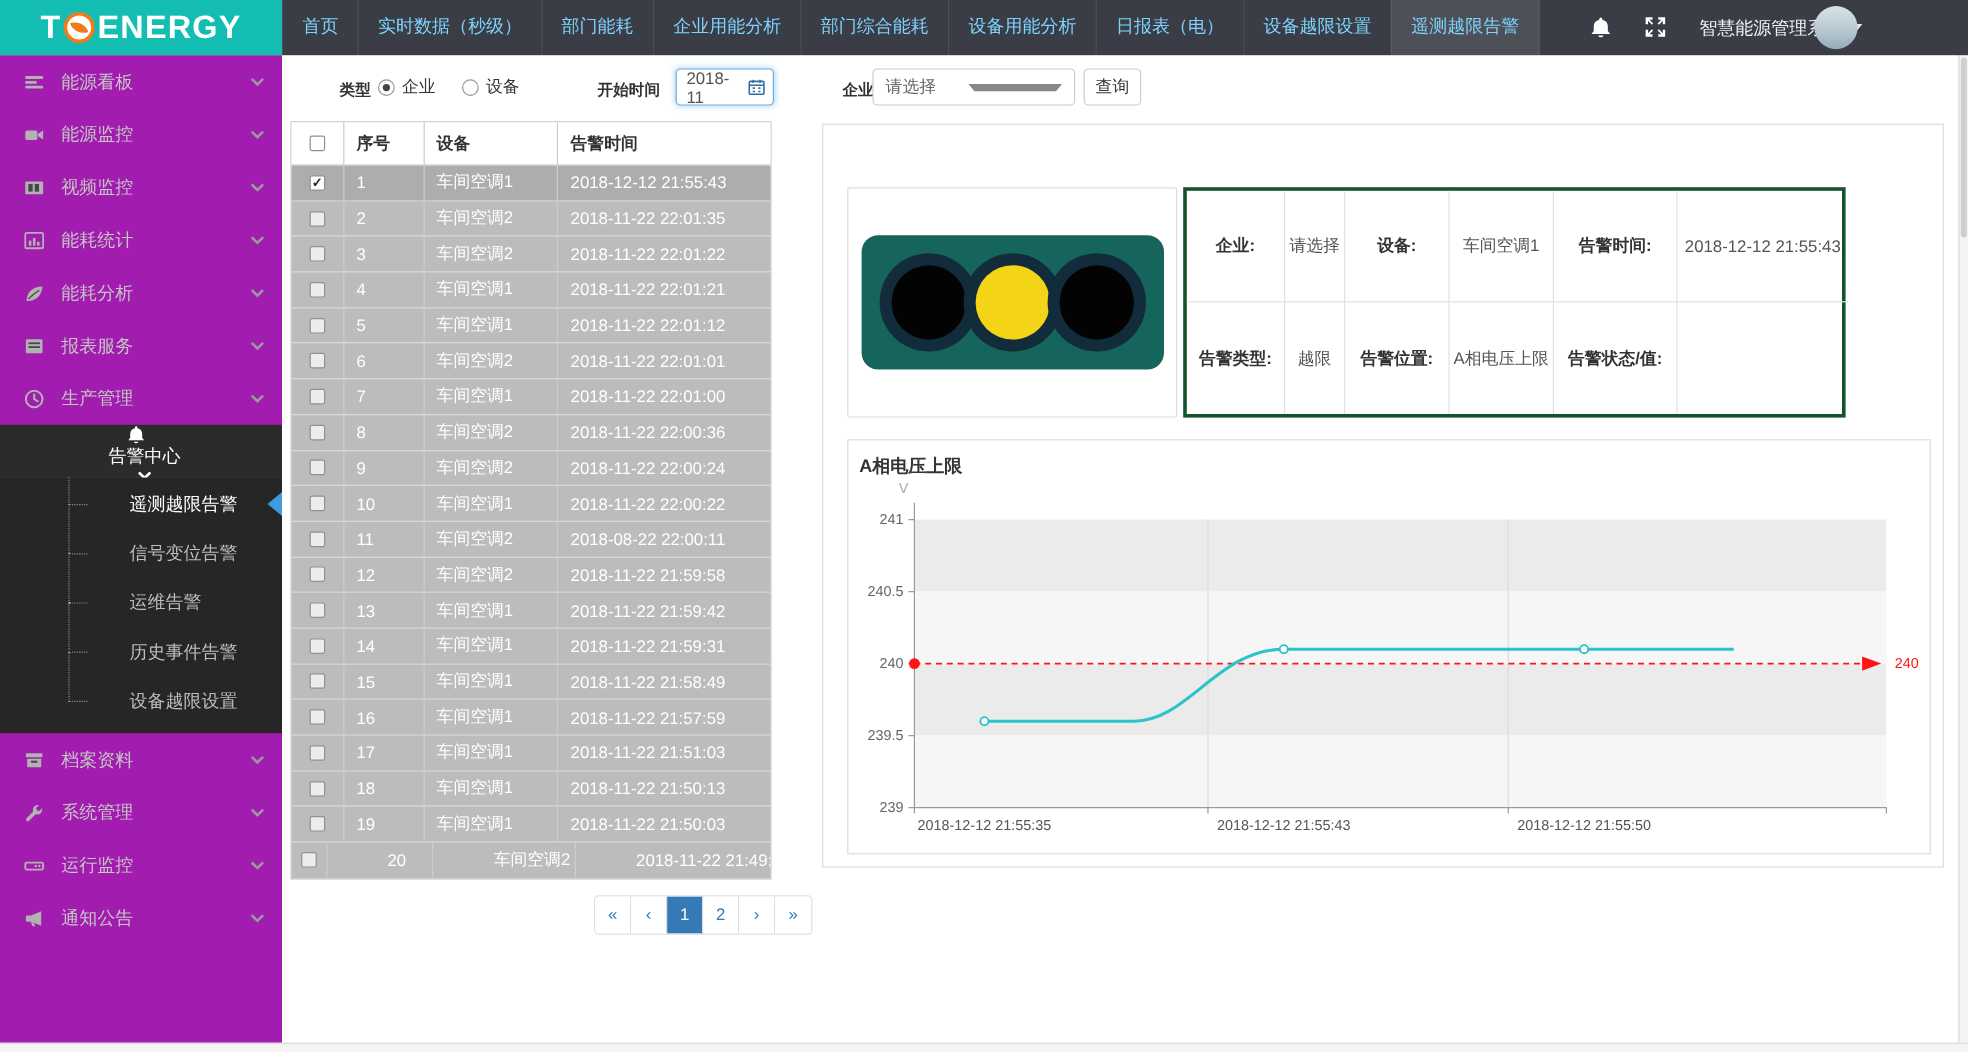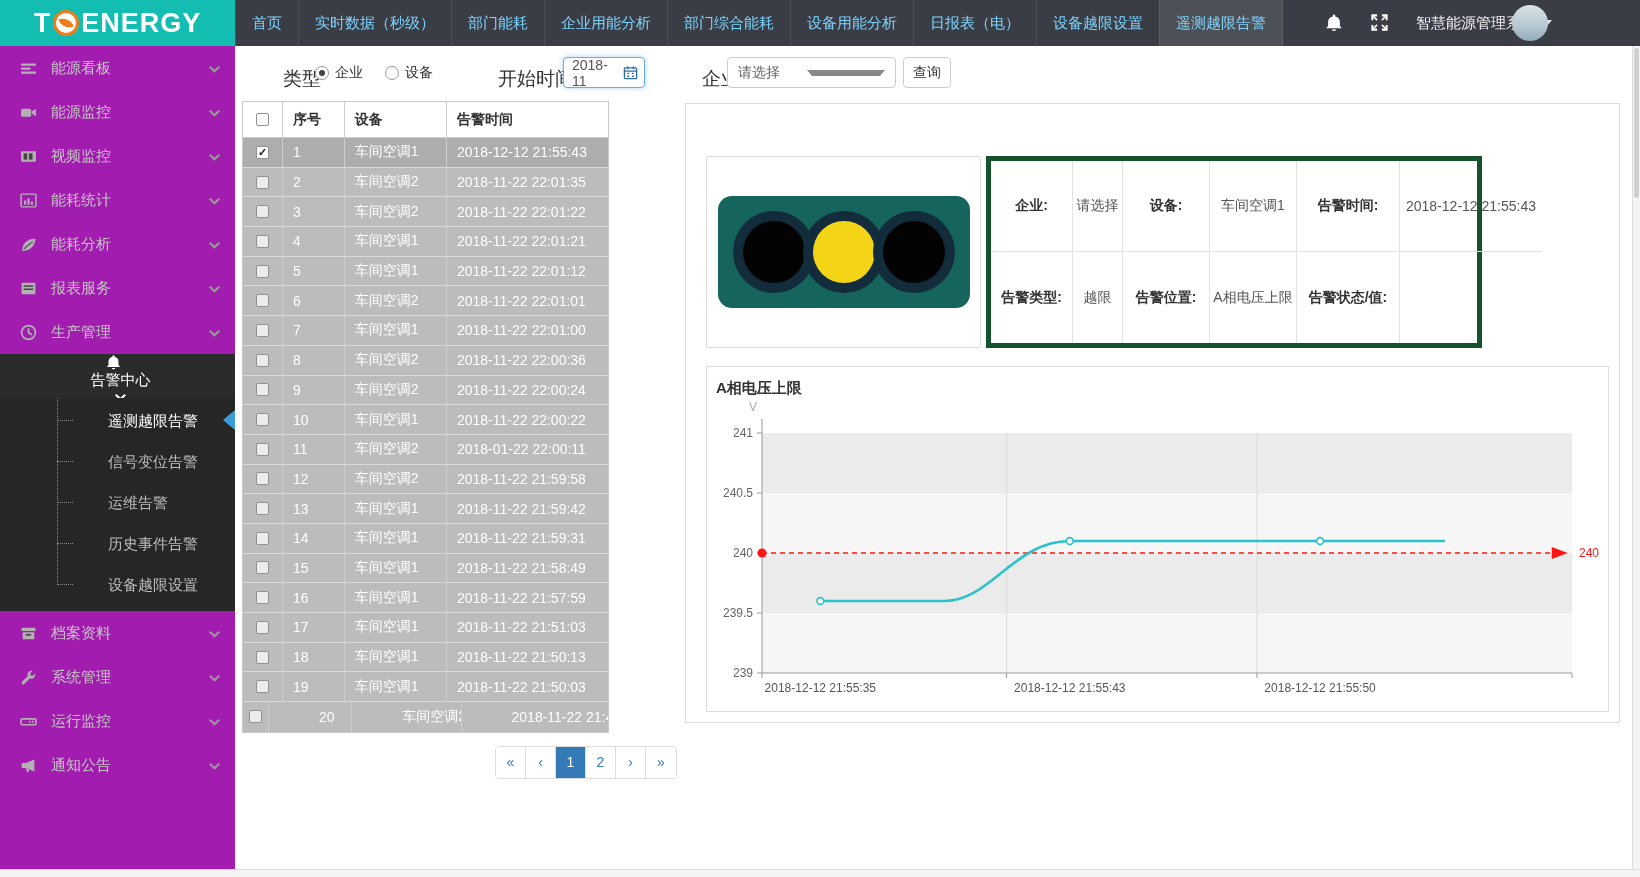--- a/index.html
+++ b/index.html
@@ -44,37 +44,37 @@
 
   
   .hscrollbar { position:absolute; left:0; top:869px; width:1640px; height:8px; background:#f4f4f4; border-top:1px solid #dcdcdc; z-index:40; }
   .vscrollbar { position:absolute; left:1632px; top:46px; width:8px; height:823px; background:#f4f4f4; border-left:1px solid #dcdcdc; z-index:25; }
   .v-thumb { position:absolute; left:1px; top:2px; width:5px; height:150px; background:#cfcfcf; border-radius:3px; }
 
   
   .content { position:absolute; left:235px; top:46px; width:1397px; height:823px; background:#fff; }
 
   
-  .f-label { position:absolute; font-size:19px; font-weight:normal; color:#333; top:20px; }
+  .f-label { position:absolute; font-size:13px; font-weight:bold; color:#333; top:20px; }
   .radio-group { position:absolute; left:80px; top:18px; display:flex; gap:22px; }
   .radio-opt { display:flex; align-items:center; gap:6px; font-size:14px; color:#333; cursor:pointer; }
   .radio-dot { width:14px; height:14px; border-radius:50%; border:1px solid #9a9a9a; background:#fdfdfd; position:relative; }
   .radio-opt.selected .radio-dot:after { content:""; position:absolute; left:3px; top:3px; width:6px; height:6px; border-radius:50%; background:#444; }
   .date-input { position:absolute; left:328px; top:11px; width:82px; height:31px; border:1px solid #66afe9; border-radius:4px;
                 background:#fff; box-shadow:0 0 5px rgba(102,175,233,.55); display:flex; align-items:center; padding:0 6px 0 8px; gap:5px; cursor:text; }
   .date-input span { font-size:14px; color:#555; flex:1; }
   .select-box { position:absolute; left:492px; top:11px; width:169px; height:31px; border:1px solid #ccc; border-radius:4px;
                 background:#fff; display:flex; align-items:center; padding:0 10px; cursor:pointer; }
   .select-box span { font-size:14px; color:#666; flex:1; }
   .sel-caret { width:0; height:0; border-left:5px solid transparent; border-right:5px solid transparent; border-top:6px solid #888; }
   .query-btn { position:absolute; left:668px; top:11px; width:48px; height:31px; border:1px solid #ccc; border-radius:4px;
                background:#fff; font-size:14px; color:#333; cursor:pointer; font-family:inherit; }
 
   
-  .alarm-table { position:absolute; left:7px; top:55px; width:367px; border:1px solid #c9c9c9; }
+  .alarm-table { position:absolute; left:7px; top:55px; width:401px; border:1px solid #c9c9c9; }
   .t-head { display:flex; height:36px; background:#fff; border-bottom:1px solid #ccc; }
   .t-head .t-cell { font-weight:bold; color:#333; }
   .t-row { display:flex; height:29.7px; background:#bcbcbc; border-bottom:1px solid #d9d9d9; color:#fff; cursor:pointer; }
   .t-row:last-child { border-bottom:none;gap:40px; }
   .t-row.selected { background:#adadad; }
   .t-cell { font-size:14px; display:flex; align-items:center; padding-left:10px; border-right:1px solid #cdcdcd; overflow:hidden; white-space:nowrap; }
   .t-cell:last-child { border-right:none; }
   .c-cb { width:48px; justify-content:center; padding-left:0; }
   .c-no { width:72px; }
   .c-dev { width:121px; }
@@ -94,21 +94,21 @@
   
   .detail-panel { position:absolute; left:450px; top:57px; width:935px; height:620px; border:1px solid #ddd; background:#fff; }
   .panel-header { height:34px; background:#f7f7f7; border-bottom:1px solid #ddd; display:flex; align-items:center;
                   padding-left:12px; font-size:14px; font-weight:bold; color:#333; }
   .traffic-card { position:absolute; left:20px; top:52px; width:275px; height:192px; border:1px solid #ddd; border-radius:2px;
                   display:flex; align-items:center; justify-content:center; }
   .tl-body { width:252px; height:112px; border-radius:14px; display:flex; align-items:center; justify-content:center; }
   .lamp { width:82px; height:82px; border-radius:50%; margin:0 -6px; display:flex; align-items:center; justify-content:center; }
   .lamp-inner { width:62px; height:62px; border-radius:50%; }
 
-  .info-grid { position:absolute; left:300px; top:52px; width:496px; height:192px; border:5px solid #14532d;
+  .info-grid { position:absolute; left:300px; top:52px; width:552px; height:192px; border:3px solid #14532d;
                display:grid; grid-template-columns:82px 50px 87px 87px 103px 142px; grid-template-rows:1fr 1fr; }
   .ig-cell { border-right:1px solid #e2e2e2; border-bottom:1px solid #e2e2e2; display:flex; align-items:center; justify-content:center;
              font-size:14px; color:#555; text-align:center; padding:2px; }
   .ig-cell:nth-child(6n) { border-right:none; }
   .ig-cell:nth-child(n+7) { border-bottom:none; }
   .ig-label { font-weight:bold; color:#333; }
 
   .chart-card { position:absolute; left:20px; top:262px; width:903px; height:346px; border:1px solid #ddd; }
   .chart-title { position:absolute; left:9px; top:12px; font-size:15px; font-weight:bold; color:#333; }
   #chart-svg { position:absolute; left:0; top:0; }
@@ -411,21 +411,21 @@
           <div class="t-cell c-no">10</div>
           <div class="t-cell c-dev">车间空调1</div>
           <div class="t-cell c-time">2018-11-22 22:00:22</div>
         </div>
         <div class="t-row">
           <div class="t-cell c-cb">
             <div class="cb"></div>
           </div>
           <div class="t-cell c-no">11</div>
           <div class="t-cell c-dev">车间空调2</div>
-          <div class="t-cell c-time">2018-01-22 22:00:11</div>
+          <div class="t-cell c-time">2018-08-22 22:00:11</div>
         </div>
         <div class="t-row">
           <div class="t-cell c-cb">
             <div class="cb"></div>
           </div>
           <div class="t-cell c-no">12</div>
           <div class="t-cell c-dev">车间空调2</div>
           <div class="t-cell c-time">2018-11-22 21:59:58</div>
         </div>
         <div class="t-row">

